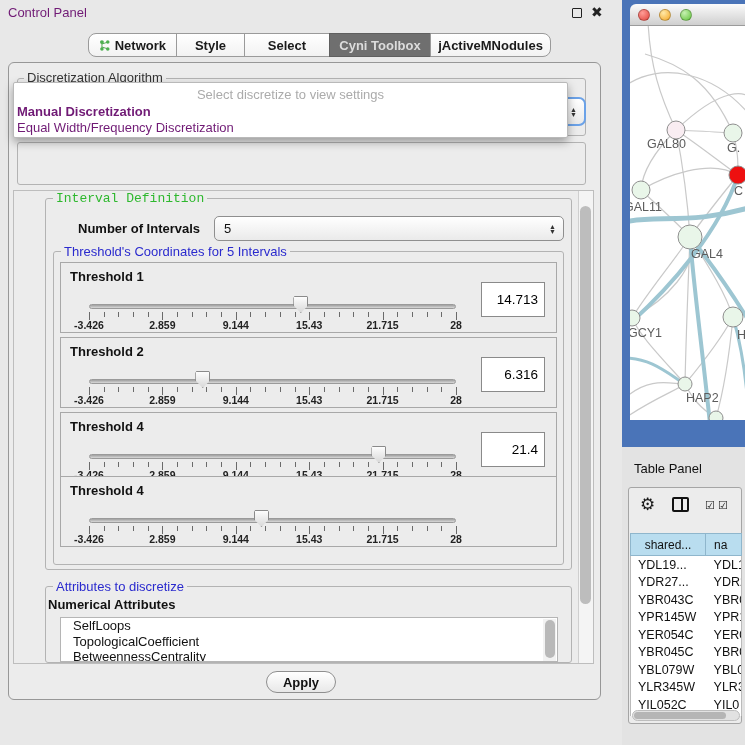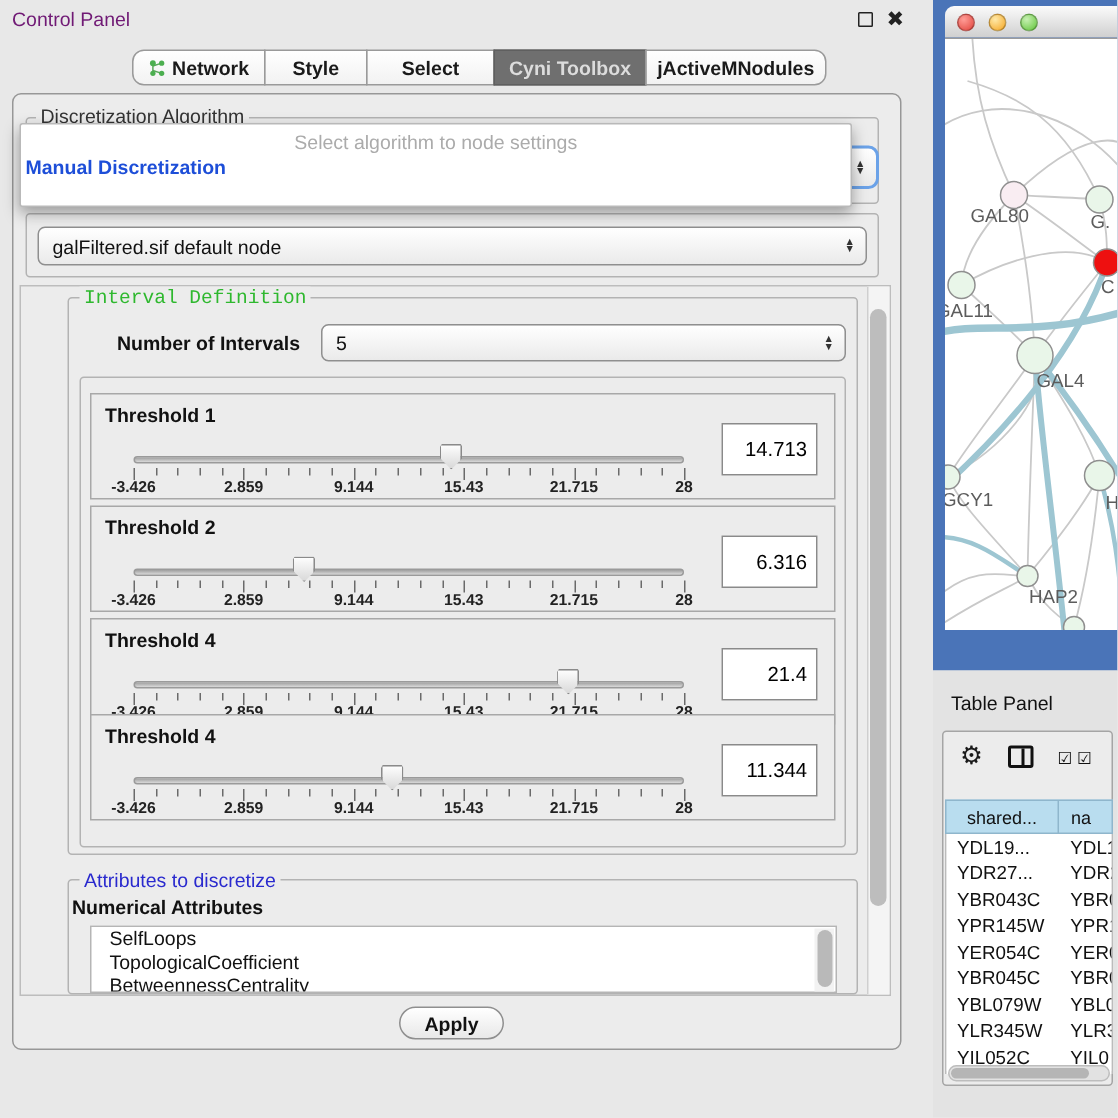--- a/index.html
+++ b/index.html
@@ -35,21 +35,21 @@
   .combo { position:absolute; background:linear-gradient(#ffffff,#eaeaea); border:1px solid #8f8f8f;
     border-radius:5px; font-size:13px; color:#111; display:flex; align-items:center; padding-left:9px; cursor:pointer; }
   .stepper { position:absolute; right:7px; top:50%; transform:translateY(-50%); display:flex; flex-direction:column;
     align-items:center; line-height:5px; font-size:7px; color:#333; }
 
   
   #algo-popup { left:13px; top:82px; width:555px; height:56px; background:#ffffff;
     border:1px solid #b9b9b9; border-radius:2px; box-shadow:0 4px 10px rgba(0,0,0,.35); z-index:60; }
   #algo-popup-header { position:absolute; left:0; right:0; top:4px; text-align:center;
     color:#ababab; font-size:13px; }
-  .algo-item { position:absolute; left:3px; font-size:13px; color:#1d4ed8; cursor:pointer; white-space:nowrap; }
+  .algo-item { position:absolute; left:3px; font-size:13px; color:#701a75; cursor:pointer; white-space:nowrap; }
   #algo-item-0 { top:21px; font-weight:bold; }
   #algo-item-1 { top:37px; }
 
   
   #hidden-combo { left:24px; top:97px; width:562px; height:29px; border:2px solid #6ba2e8;
     border-radius:7px; background:linear-gradient(#fff,#e9e9e9); z-index:10; }
 
   
   .th-panel { position:absolute; left:60px; width:497px; height:71px; border:1px solid #a8a8a8;
     background:#ececec; }
@@ -161,43 +161,41 @@
 
   <div id="main-panel" class="abs"></div>
 
   <div class="group-border" style="left:17px; top:78px; width:569px; height:58px;"></div>
   <div class="group-label dark-t" style="left:24px; top:70px;">Discretization Algorithm</div>
   <div id="hidden-combo" class="abs">
     <span class="stepper">▲<br>▼</span>
   </div>
 
   <div id="algo-popup" class="abs">
-    <div id="algo-popup-header">Select algorithm to node settings</div>
+    <div id="algo-popup-header">Select discretize to view settings</div>
     <div id="algo-item-0" class="algo-item">Manual Discretization</div>
+    <div id="algo-item-1" class="algo-item">Equal Width/Frequency Discretization</div>
   </div>
 
   <div class="group-border" style="left:17px; top:142px; width:569px; height:43px;"></div>
   <div class="group-label dark-t" style="left:24px; top:121px;">Table Data</div>
-  <div class="combo" style="left:25px; top:151px; width:553px; height:26px;">
-    <span>galFiltered.sif default node</span>
-    <span class="stepper">▲<br>▼</span>
-  </div>
 
   <div id="viewport-border" class="abs"></div>
 
   <div class="group-border" style="left:45px; top:198px; width:527px; height:372px;"></div>
   <div class="group-label green-t" style="left:53px; top:191px;font-family:Liberation Mono, monospace;">Interval Definition</div>
 
   <div class="abs" style="left:78px; top:221px; font-size:13px; font-weight:bold; color:#111;">Number of Intervals</div>
   <div class="combo" style="left:214px; top:216px; width:350px; height:25px;">
     <span>5</span>
     <span class="stepper">▲<br>▼</span>
   </div>
 
   <div class="group-border" style="left:53px; top:251px; width:511px; height:314px;"></div>
+  <div class="group-label blue-t" style="left:61px; top:244px;">Threshold's Coordinates for 5 Intervals</div>
   <div id="threshold-panels">
       <div class="th-panel" style="top: 262px;">
         <div class="th-label">Threshold 1</div>
         <div class="th-track"></div>
         <div class="th-thumb" style="left: 232.331px;"></div>
         <div class="th-ticks">
           <div class="th-tick" style="left: 0%; height: 8px;"></div>
           <div class="th-tick" style="left: 4%; height: 5px;"></div>
           <div class="th-tick" style="left: 8%; height: 5px;"></div>
           <div class="th-tick" style="left: 12%; height: 5px;"></div>
@@ -351,21 +349,20 @@
           <div class="th-tick" style="left: 100%; height: 8px;"></div>
         </div>
         <div class="th-ticklabels">
           <div class="th-ticklabel" style="left: 0%;">-3.426</div>
           <div class="th-ticklabel" style="left: 20%;">2.859</div>
           <div class="th-ticklabel" style="left: 40%;">9.144</div>
           <div class="th-ticklabel" style="left: 60%;">15.43</div>
           <div class="th-ticklabel" style="left: 80%;">21.715</div>
           <div class="th-ticklabel" style="left: 100%;">28</div>
         </div>
-        <div class="th-value">11.344</div>
       </div>
     </div>
 
   <div class="group-border" style="left:45px; top:586px; width:527px; height:77px;"></div>
   <div class="group-label blue-t" style="left:53px; top:579px;">Attributes to discretize</div>
   <div class="abs" style="left:48px; top:597px; font-size:13px; font-weight:bold; color:#111;">Numerical Attributes</div>
   <div id="attr-list" class="abs">
     <div id="attr-items">
         <div class="attr-item">SelfLoops</div>
         <div class="attr-item">TopologicalCoefficient</div>

